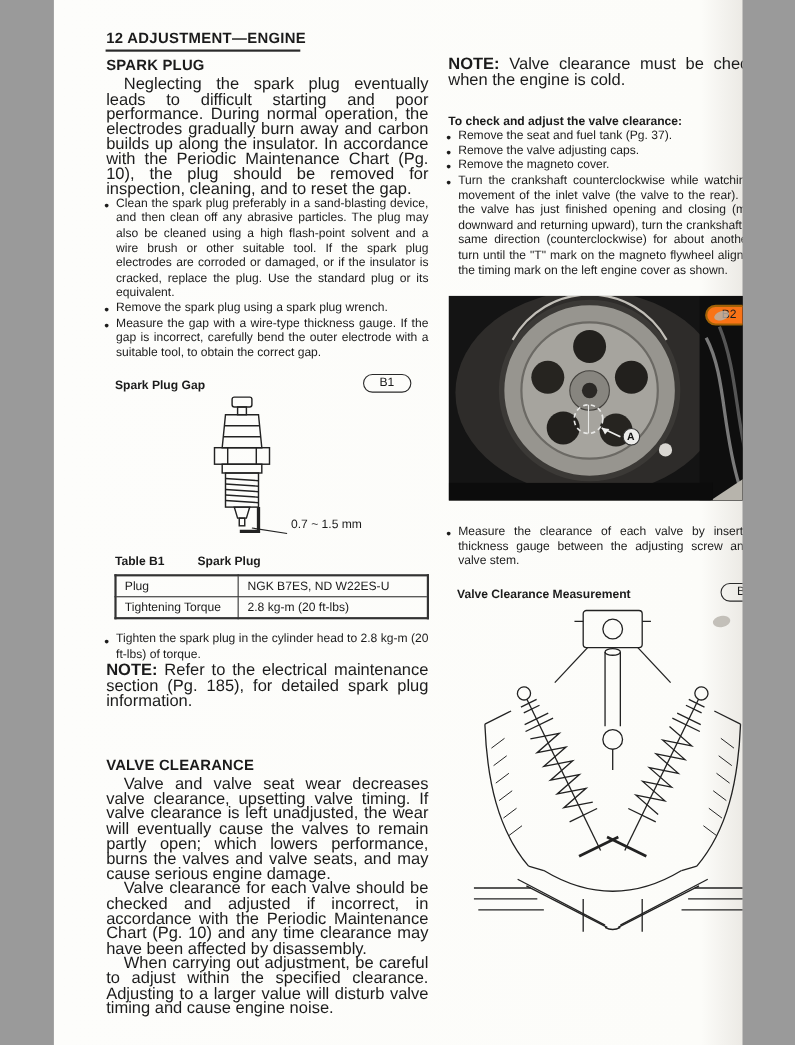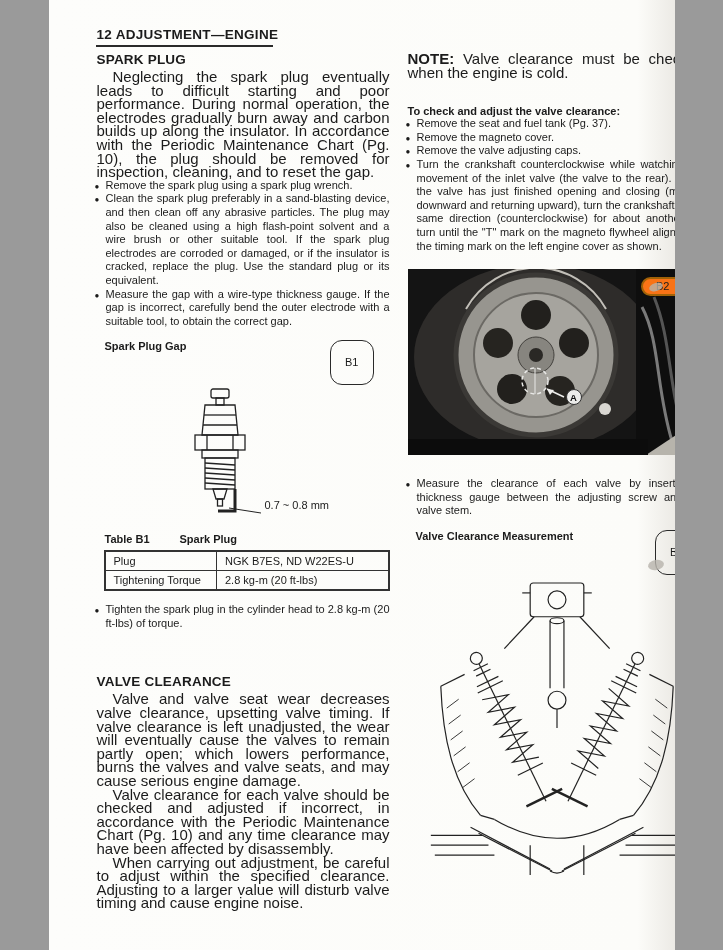--- a/index.html
+++ b/index.html
@@ -20,25 +20,25 @@
   .indent { text-indent:16px; }
 
   .bullet { font-size:11px; line-height:13.6px; text-align:justify; padding-left:9px; position:relative; }
   .bullet::before { content:"●"; position:absolute; left:-2px; top:1px; font-size:8px; }
   .mt12 { margin-top:12px; }
   .mt22 { margin-top:22px; }
 
   .note { margin-top:1px; }
   .note b { font-weight:bold; }
 
-  .fig-label-row { display:flex; justify-content:space-between; align-items:flex-start; margin:12px 0 2px 8px; }
+  .fig-label-row { display:flex; justify-content:space-between; align-items:flex-end; margin:12px 0 2px 8px; }
   .fig-label { font-size:11px; font-weight:bold; }
   .badge {
     display:inline-block; border:1.5px solid #2a2a2a; border-radius:12px;
-    padding:15px 14px; font-size:11px; line-height:13px; background:transparent;
+    padding:1px 14px; font-size:11px; line-height:13px; background:transparent;
   }
   .fig-label-row .badge { margin-right:16px; }
   .col-right .fig-label-row .badge { margin-right:6px; }
 
   .sparkplug-fig { position:relative; height:134px; margin-top:2px; }
   .sparkplug-fig svg { position:absolute; left:28px; top:0; }
   .gap-label { position:absolute; left:168px; top:112px; font-size:11px; }
 
   .tbl-caption { margin:12px 0 5px 8px; font-size:11px; font-weight:bold; display:flex; gap:30px; }
   table.b1 { border-collapse:collapse; border:2px solid #333; width:286px; margin-left:7px; }
@@ -73,22 +73,22 @@
 <div class="page">
 
   <div class="pg-header">12  ADJUSTMENT—ENGINE</div>
   <div class="pg-header-rule"></div>
 
   <div class="col-left">
 
     <div class="h2">SPARK PLUG</div>
     <p class="body indent">Neglecting the spark plug eventually leads to difficult starting and poor performance. During normal operation, the electrodes gradually burn away and carbon builds up along the insulator. In accordance with the Periodic Maintenance Chart (Pg. 10), the plug should be removed for inspection, cleaning, and to reset the gap.</p>
 
+    <div class="bullet">Clean the spark plug preferably in a sand-blasting device, and then clean off any abrasive particles. The plug may also be cleaned using a high flash-point solvent and a wire brush or other suitable tool. If the spark plug electrodes are corroded or damaged, or if the insulator is cracked, replace the plug. Use the standard plug or its equivalent.</div>
     <div class="bullet">Remove the spark plug using a spark plug wrench.</div>
-    <div class="bullet">Clean the spark plug preferably in a sand-blasting device, and then clean off any abrasive particles. The plug may also be cleaned using a high flash-point solvent and a wire brush or other suitable tool. If the spark plug electrodes are corroded or damaged, or if the insulator is cracked, replace the plug. Use the standard plug or its equivalent.</div>
     <div class="bullet">Measure the gap with a wire-type thickness gauge. If the gap is incorrect, carefully bend the outer electrode with a suitable tool, to obtain the correct gap.</div>
 
     <div class="fig-label-row">
       <span class="fig-label">Spark Plug Gap</span>
       <span class="badge">B1</span>
     </div>
 
     <div class="sparkplug-fig">
       <svg width="220" height="134" viewBox="0 0 220 134" fill="none" stroke="#222" stroke-width="1.3">
         <rect x="86" y="2" width="18" height="9" rx="2"></rect>
@@ -104,59 +104,63 @@
         <line x1="80" y1="76" x2="110" y2="78"></line>
         <line x1="80" y1="81" x2="110" y2="83"></line>
         <line x1="80" y1="86" x2="110" y2="88"></line>
         <line x1="80" y1="91" x2="110" y2="93"></line>
         <line x1="80" y1="96" x2="110" y2="98"></line>
         <polygon points="88,102 102,102 99,112 91,112"></polygon>
         <rect x="92.5" y="112" width="5" height="7"></rect>
         <path d="M110,102 L110,124 L93,124" stroke-width="3"></path>
         <line x1="104" y1="121" x2="136" y2="126" stroke-width="1"></line>
       </svg>
-      <span class="gap-label">0.7 ~ 0.8 mm</span>
+      <span class="gap-label">0.7 ~ 1.5 mm</span>
     </div>
 
     <div class="tbl-caption">
       <span>Table B1</span>
       <span>Spark Plug</span>
     </div>
     <table class="b1">
       <tbody>
           <tr>
         <td class="k">Plug</td>
         <td>NGK B7ES, ND W22ES-U</td>
       </tr>
       <tr>
         <td class="k">Tightening Torque</td>
         <td>2.8 kg-m (20 ft-lbs)</td>
       </tr>
     </tbody>
       </table>
 
     <div class="bullet mt12">Tighten the spark plug in the cylinder head to 2.8 kg-m (20 ft-lbs) of torque.</div>
+    <p class="body note">
+      <b>NOTE:</b>
+      <span>Refer to the electrical maintenance section (Pg. 185), for detailed spark plug information.</span>
+    </p>
 
     <div class="h2 mt44">VALVE CLEARANCE</div>
     <p class="body indent">Valve and valve seat wear decreases valve clearance, upsetting valve timing. If valve clearance is left unadjusted, the wear will eventually cause the valves to remain partly open; which lowers performance, burns the valves and valve seats, and may cause serious engine damage.</p>
     <p class="body indent">Valve clearance for each valve should be checked and adjusted if incorrect, in accordance with the Periodic Maintenance Chart (Pg. 10) and any time clearance may have been affected by disassembly.</p>
     <p class="body indent">When carrying out adjustment, be careful to adjust within the specified clearance. Adjusting to a larger value will disturb valve timing and cause engine noise.</p>
   </div>
 
   <div class="col-right">
 
     <p class="body note note-top">
       <b>NOTE:</b>
       <span>Valve clearance must be checked when the engine is cold.</span>
     </p>
 
     <div class="check-heading">To check and adjust the valve clearance:</div>
     <div class="bullet">Remove the seat and fuel tank (Pg. 37).</div>
+    <div class="bullet">Remove the valve adjusting caps.</div>
     <div class="bullet">Remove the magneto cover.</div>
-    <div class="bullet">Remove the valve adjusting caps.</div>
     <div class="bullet">Turn the crankshaft counterclockwise while watching the movement of the inlet valve (the valve to the rear). When the valve has just finished opening and closing (moving downward and returning upward), turn the crankshaft in the same direction (counterclockwise) for about another 1/2 turn until the "T" mark on the magneto flywheel aligns with the timing mark on the left engine cover as shown.</div>
 
     <div class="photo">
       <svg width="295" height="186" viewBox="0 0 295 186">
         <rect width="295" height="186" fill="#141414"></rect>
         <ellipse cx="128" cy="88" rx="122" ry="93" fill="#2e2c2a"></ellipse>
         <circle cx="128" cy="86" r="80" fill="#97958f"></circle>
         <circle cx="128" cy="86" r="80" fill="none" stroke="#3b3936" stroke-width="5"></circle>
         <path d="M58,40 A80,80 0 0 1 198,40" fill="none" stroke="#c2bfb8" stroke-width="2"></path>
         <circle cx="128" cy="86" r="62" fill="#a6a49e"></circle>

